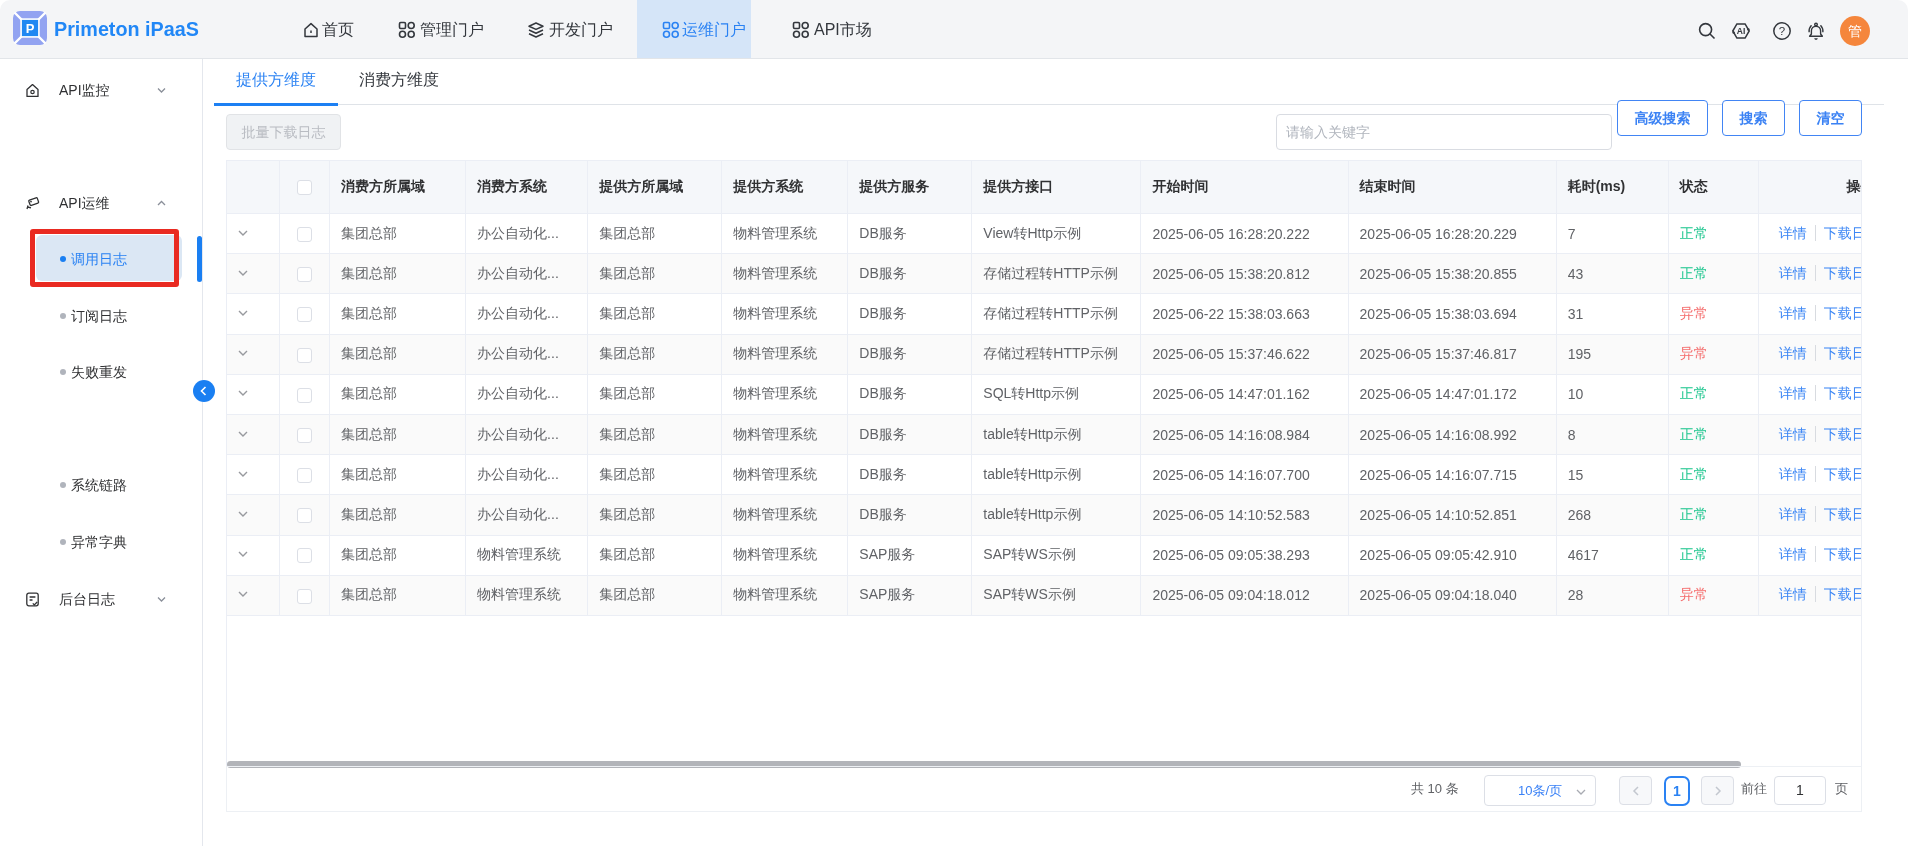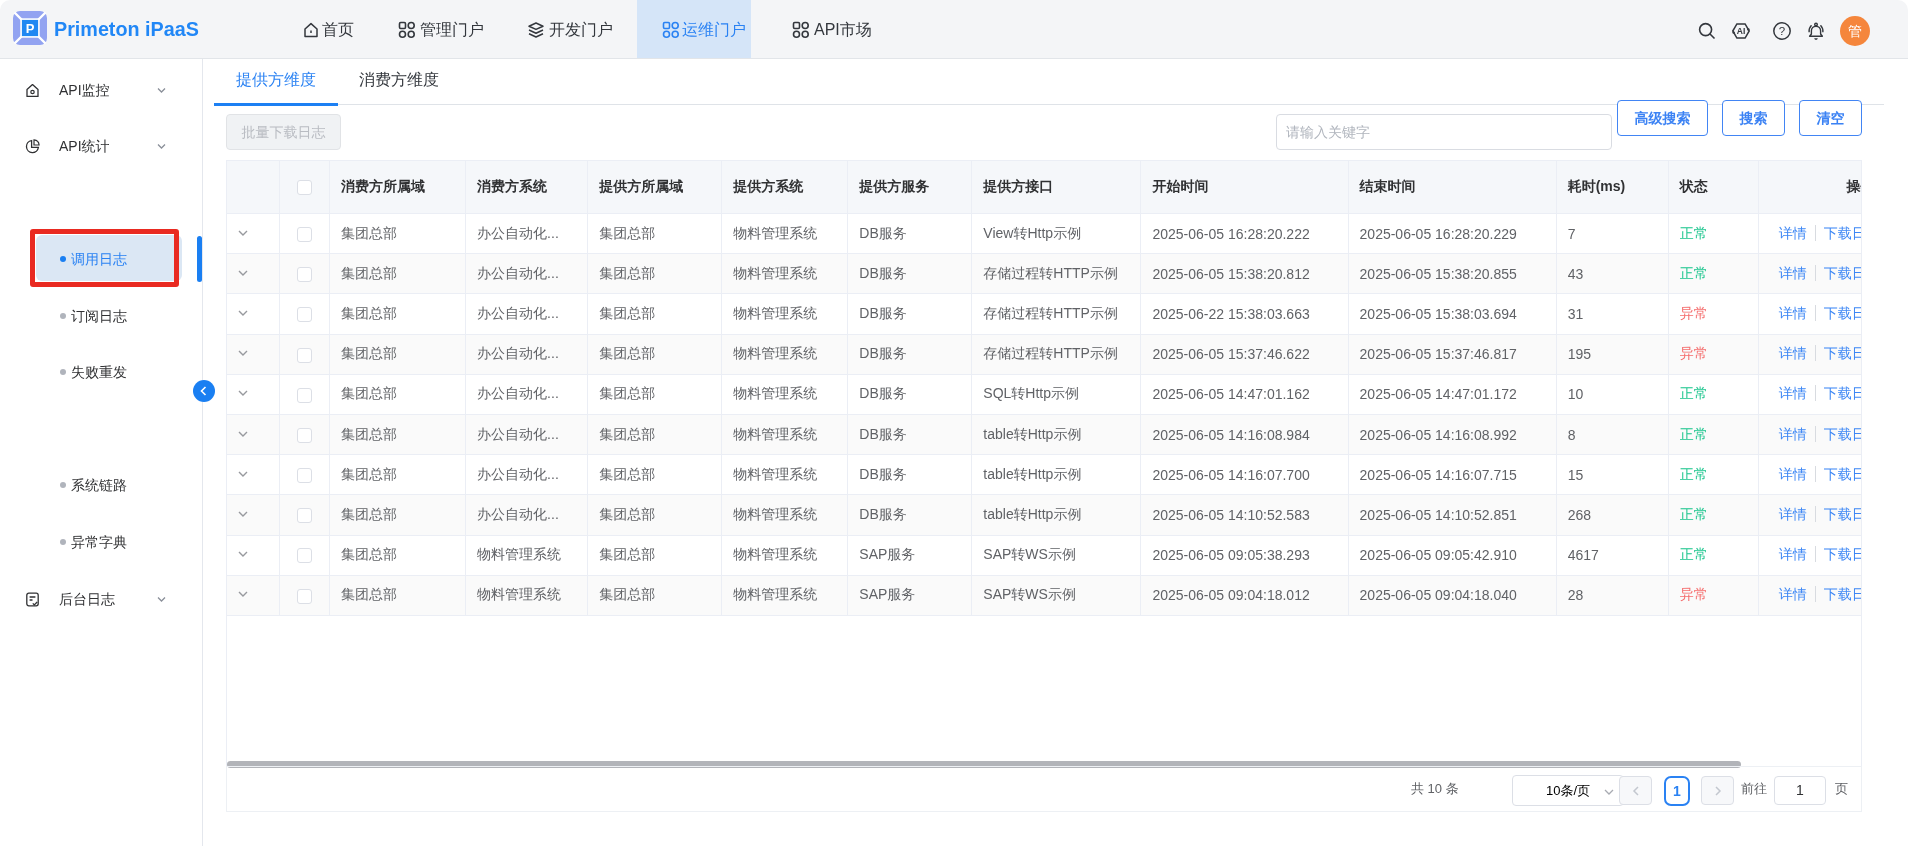--- a/index.html
+++ b/index.html
@@ -55,21 +55,21 @@
 .cb { display:inline-block; width:15px; height:15px; border:1px solid #dcdfe6; border-radius:3px; background:#fff; vertical-align:middle; }
 .ok { color:#1bc58d; }
 .bad { color:#f56c6c; }
 .lnk { color:#3d87f5; }
 .opdiv { display:inline-block; width:1px; height:16px; background:#d8dbe0; margin:0 8px; vertical-align:-3px; }
 
 
 #hscroll { position:absolute; left:227px; top:761px; width:1514px; height:7px; border-radius:4px; background:#b2b4b9; }
 #pgbox { position:absolute; left:226px; top:766px; width:1636px; height:46px; border:1px solid #edf0f4; }
 .pgt { position:absolute; top:766px; height:46px; line-height:46px; font-size:13px; color:#606266; }
-#psel { position:absolute; left:1484px; top:775px; width:112px; height:31px; border:1px solid #dcdfe6; border-radius:4px; background:#fff; font-size:13px; color:#000000; text-align:center; line-height:29px;margin-left:28px; }
+#psel { position:absolute; left:1484px; top:775px; width:112px; height:31px; border:1px solid #dcdfe6; border-radius:4px; background:#fff; font-size:13px; color:#3b82f6; text-align:center; line-height:29px; }
 .pbtn { position:absolute; top:776px; width:33px; height:29px; background:#f7f8fa; border:1px solid #dcdfe6; border-radius:4px; }
 #pcur { position:absolute; left:1664px; top:776px; width:26px; height:30px; background:#fff; border:2px solid #2a82f3; border-radius:7px; color:#2a82f3; font-size:14px; font-weight:bold; text-align:center; line-height:27px; }
 #pginp { position:absolute; left:1774px; top:776px; width:52px; height:29px; border:1px solid #dcdfe6; border-radius:4px; background:#fff; font-size:14px; color:#303133; text-align:center; line-height:27px; }
 </style></head>
 <body>
 <div id="page">
 
 <div id="topbar">
   <div id="navhl"></div>
   <svg class="abs" style="left:13px;top:11px" width="34" height="34" viewBox="0 0 34 34">
@@ -161,28 +161,31 @@
   <div class="m-item" style="top:3px">
     <svg class="mico" width="15" height="15" viewBox="0 0 15 15">
           <path d="M2 6.4 L7.5 1.6 L13 6.4 V13.4 H2 Z" fill="none" stroke="#303133" stroke-width="1.3" stroke-linejoin="round"></path>
           <circle cx="7.5" cy="9" r="1.7" fill="none" stroke="#303133" stroke-width="1.2"></circle>
         </svg>
     <span class="mtx">API监控</span>
     <svg class="chev" width="11" height="11" viewBox="0 0 11 11">
           <path d="M2 3.5 L5.5 7 L9 3.5" fill="none" stroke="#8a8f99" stroke-width="1.3"></path>
         </svg>
   </div>
-  <div class="m-item" style="top:59px">
+  <div class="m-item" style="top:116px">
     <svg class="mico" width="15" height="15" viewBox="0 0 15 15">
-          <path d="M6.6 1.6 A6 6 0 1 0 13.4 8.4 L 6.6 8.4 Z" fill="none" stroke="#303133" stroke-width="1.3"></path>
-          <path d="M9 0.9 A5.6 5.6 0 0 1 14.1 6 L9 6 Z" fill="none" stroke="#303133" stroke-width="1.2"></path>
-        </svg>
-    <span class="mtx">API统计</span>
+          <g fill="none" stroke="#303133" stroke-width="1.3">
+            <rect x="4.2" y="2.8" width="9" height="5.6" rx="1" transform="rotate(-20 8.7 5.6)"></rect>
+            <path d="M3 9.5 L2 13 M2.5 11 L6 11.8"></path>
+          </g>
+          <circle cx="6" cy="5.6" r="0.9" fill="#303133"></circle>
+        </svg>
+    <span class="mtx">API运维</span>
     <svg class="chev" width="11" height="11" viewBox="0 0 11 11">
-          <path d="M2 3.5 L5.5 7 L9 3.5" fill="none" stroke="#8a8f99" stroke-width="1.3"></path>
+          <path d="M2 7 L5.5 3.5 L9 7" fill="none" stroke="#8a8f99" stroke-width="1.3"></path>
         </svg>
   </div>
   <div id="selbg"></div>
   <div class="s-item" style="top:172px">
         <span class="dot" style="background:#1a7ff2"></span>
         <span class="stx" style="color:#2a82f3">调用日志</span>
       </div>
   <div class="s-item" style="top:229px">
         <span class="dot"></span>
         <span class="stx">订阅日志</span>

